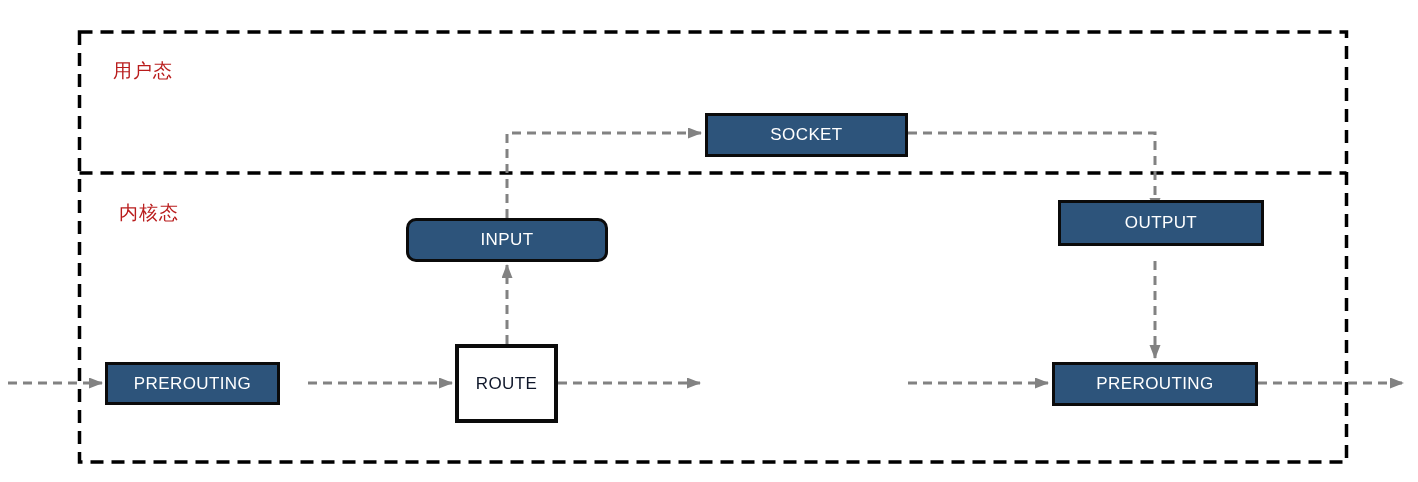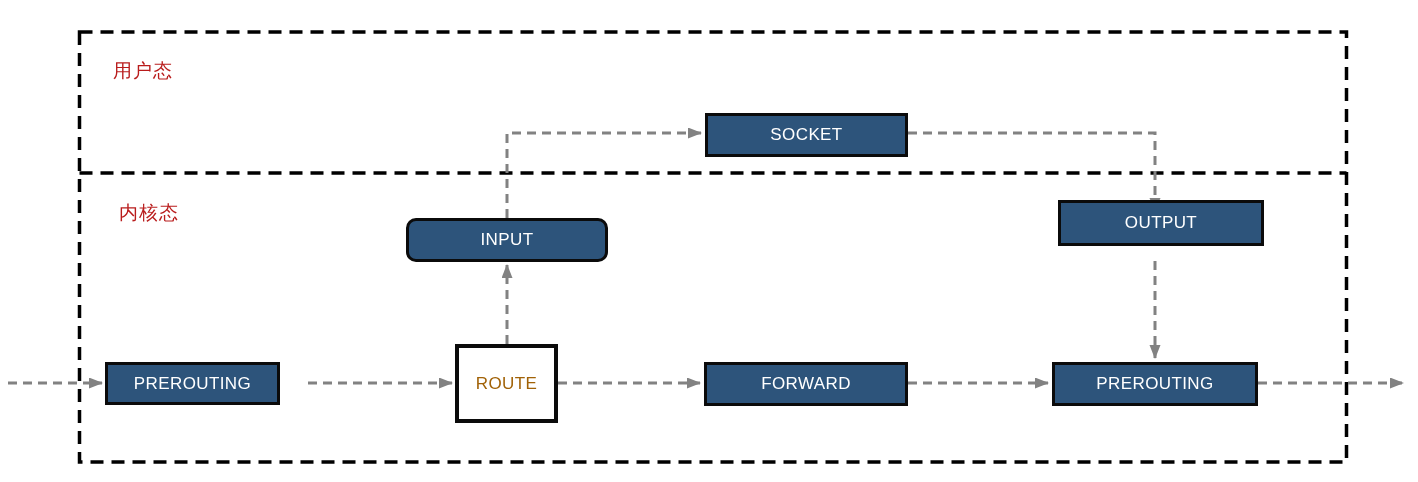--- a/index.html
+++ b/index.html
@@ -33,21 +33,21 @@
     color: #ffffff;
     font-size: 17px;
     letter-spacing: 0.4px;
     display: flex;
     align-items: center;
     justify-content: center;
     white-space: nowrap;
   }
   .node.route {
     background: #ffffff;
-    color: #a16207;
+    color: #0f172a;
     border-width: 4px;
   }
   .node.socket      { left: 705px;  top: 113px; width: 203px; height: 44px; }
   .node.input       { left: 406px;  top: 218px; width: 202px; height: 44px; border-radius: 10px; }
   .node.output      { left: 1052px; top: 200px; width: 206px; height: 46px; margin-left: 6px; }
   .node.prerouting  { left: 105px;  top: 362px; width: 175px; height: 43px; }
   .node.route       { left: 455px;  top: 344px; width: 103px; height: 79px; }
   .node.forward     { left: 704px;  top: 362px; width: 204px; height: 44px; }
   .node.postrouting { left: 1052px; top: 362px; width: 206px; height: 44px; }
 </style>
@@ -82,16 +82,15 @@
   </svg>
 
   <div class="region-label user">用户态</div>
   <div class="region-label kernel">内核态</div>
 
   <div class="node socket">SOCKET</div>
   <div class="node input">INPUT</div>
   <div class="node output">OUTPUT</div>
   <div class="node prerouting">PREROUTING</div>
   <div class="node route">ROUTE</div>
-  <div class="node forward">FORWARD</div>
   <div class="node postrouting">PREROUTING</div>
 
 </div>
 
 </body></html>

